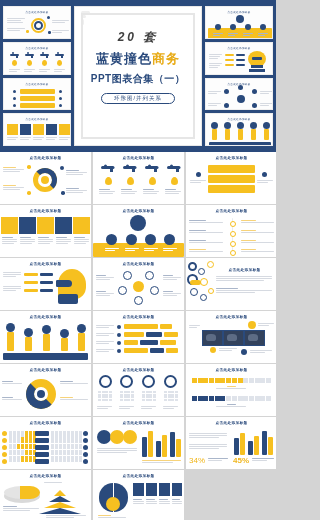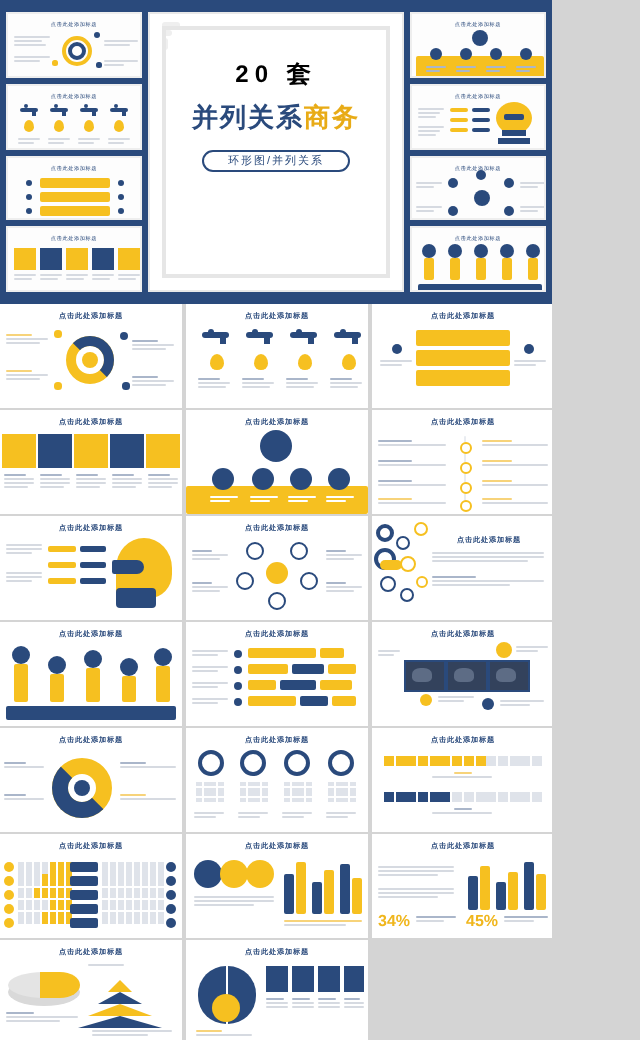--- a/index.html
+++ b/index.html
@@ -15,21 +15,21 @@
   .hero{position:relative;width:276px;height:152px;background:#2a4a7c;overflow:hidden;}
   .hero-cols{position:absolute;inset:0;display:flex;gap:3px;padding:6px 3px;box-sizing:border-box;}
   .hero-side{width:68px;display:flex;flex-direction:column;gap:3px;}
   .hero-center{flex:1;background:#fff;position:relative;border:1px solid #e8e8e8;box-sizing:border-box;}
   .mini{flex:1;background:#fdfdfd;border:1px solid #eee;box-sizing:border-box;position:relative;overflow:hidden;}
 
   
   .titlecard{position:absolute;inset:6px;border:2px solid #e6e6e6;box-sizing:border-box;}
   .title-inner{position:absolute;left:0;right:0;top:14px;bottom:6px;display:flex;flex-direction:column;
     align-items:center;justify-content:flex-start;gap:4px;}
-  .t-l1{font-size:12px;color:#000000;letter-spacing:3px;font-weight:700;}
+  .t-l1{font-size:12px;color:#404040;letter-spacing:3px;font-weight:700;font-style:italic;}
   .t-l2{font-size:13px;color:#2a4a7c;letter-spacing:1px;font-weight:700;}
   .t-l2 .ylw{color:#e8ab16;}
   .t-l3{font-size:10px;color:#2a4a7c;letter-spacing:0.5px;font-weight:700;}
   .t-badge{margin-top:3px;border:1px solid #2a4a7c;border-radius:8px;padding:1px 12px;
     font-size:5.5px;color:#2a4a7c;letter-spacing:1px;}
   .clip{position:absolute;left:6px;top:4px;width:10px;height:16px;}
   .clip i{position:absolute;display:block;background:#efefef;border-radius:4px;}
 
   
   .grid{position:absolute;left:0;top:152px;width:276px;height:368px;
@@ -205,21 +205,22 @@
 
       <div class="hero-center">
         <div class="clip">
           <i style="left:0;top:0;width:9px;height:3px;"></i>
           <i style="left:0;top:4px;width:5px;height:3px;"></i>
           <i style="left:0;top:8px;width:3px;height:6px;border-radius:2px;"></i>
         </div>
         <div class="titlecard">
           <div class="title-inner">
             <div class="t-l1">20 套</div>
-            <div class="t-l2"><span>并列关系</span><span class="ylw">商务</span></div>
+            <div class="t-l2"><span>蓝黄撞色</span><span class="ylw">商务</span></div>
+            <div class="t-l3">PPT图表合集（一）</div>
             <div class="t-badge">环形图/并列关系</div>
           </div>
         </div>
       </div>
 
       <div class="hero-side">
         <div class="mini">
           <div class="m-title">点击此处添加标题</div>
           <div class="cir navy" style="left:30px;top:8px;width:8px;height:8px;"></div>
           <div class="bar yel" style="left:2px;top:21px;width:64px;height:11px;"></div>
@@ -964,21 +965,21 @@
       <div class="lines" style="position:absolute;left:3px;top:16px;width:38px;">
           <i class="ln" style="width:100%"></i>
           <i class="ln" style="width:100%"></i>
           <i class="ln" style="width:80%"></i>
         </div>
       <div class="lines" style="position:absolute;left:3px;top:27px;width:38px;">
           <i class="ln" style="width:100%"></i>
           <i class="ln" style="width:100%"></i>
           <i class="ln" style="width:80%"></i>
         </div>
-      <div style="position:absolute;left:3px;top:39px;font-size:8px;color:#f0b61c;font-weight:700;">34%</div>
+      <div style="position:absolute;left:3px;top:39px;font-size:8px;color:#f0b61c;font-weight:400;">34%</div>
       <div class="lines" style="position:absolute;left:22px;top:41px;width:20px;">
           <i class="ln b" style="width:100%"></i>
           <i class="ln" style="width:70%"></i>
         </div>
       <div style="position:absolute;left:47px;top:39px;font-size:8px;color:#f0b61c;font-weight:700;">45%</div>
       <div class="lines" style="position:absolute;left:66px;top:41px;width:22px;">
           <i class="ln b" style="width:100%"></i>
           <i class="ln" style="width:70%"></i>
         </div>
     </div>

